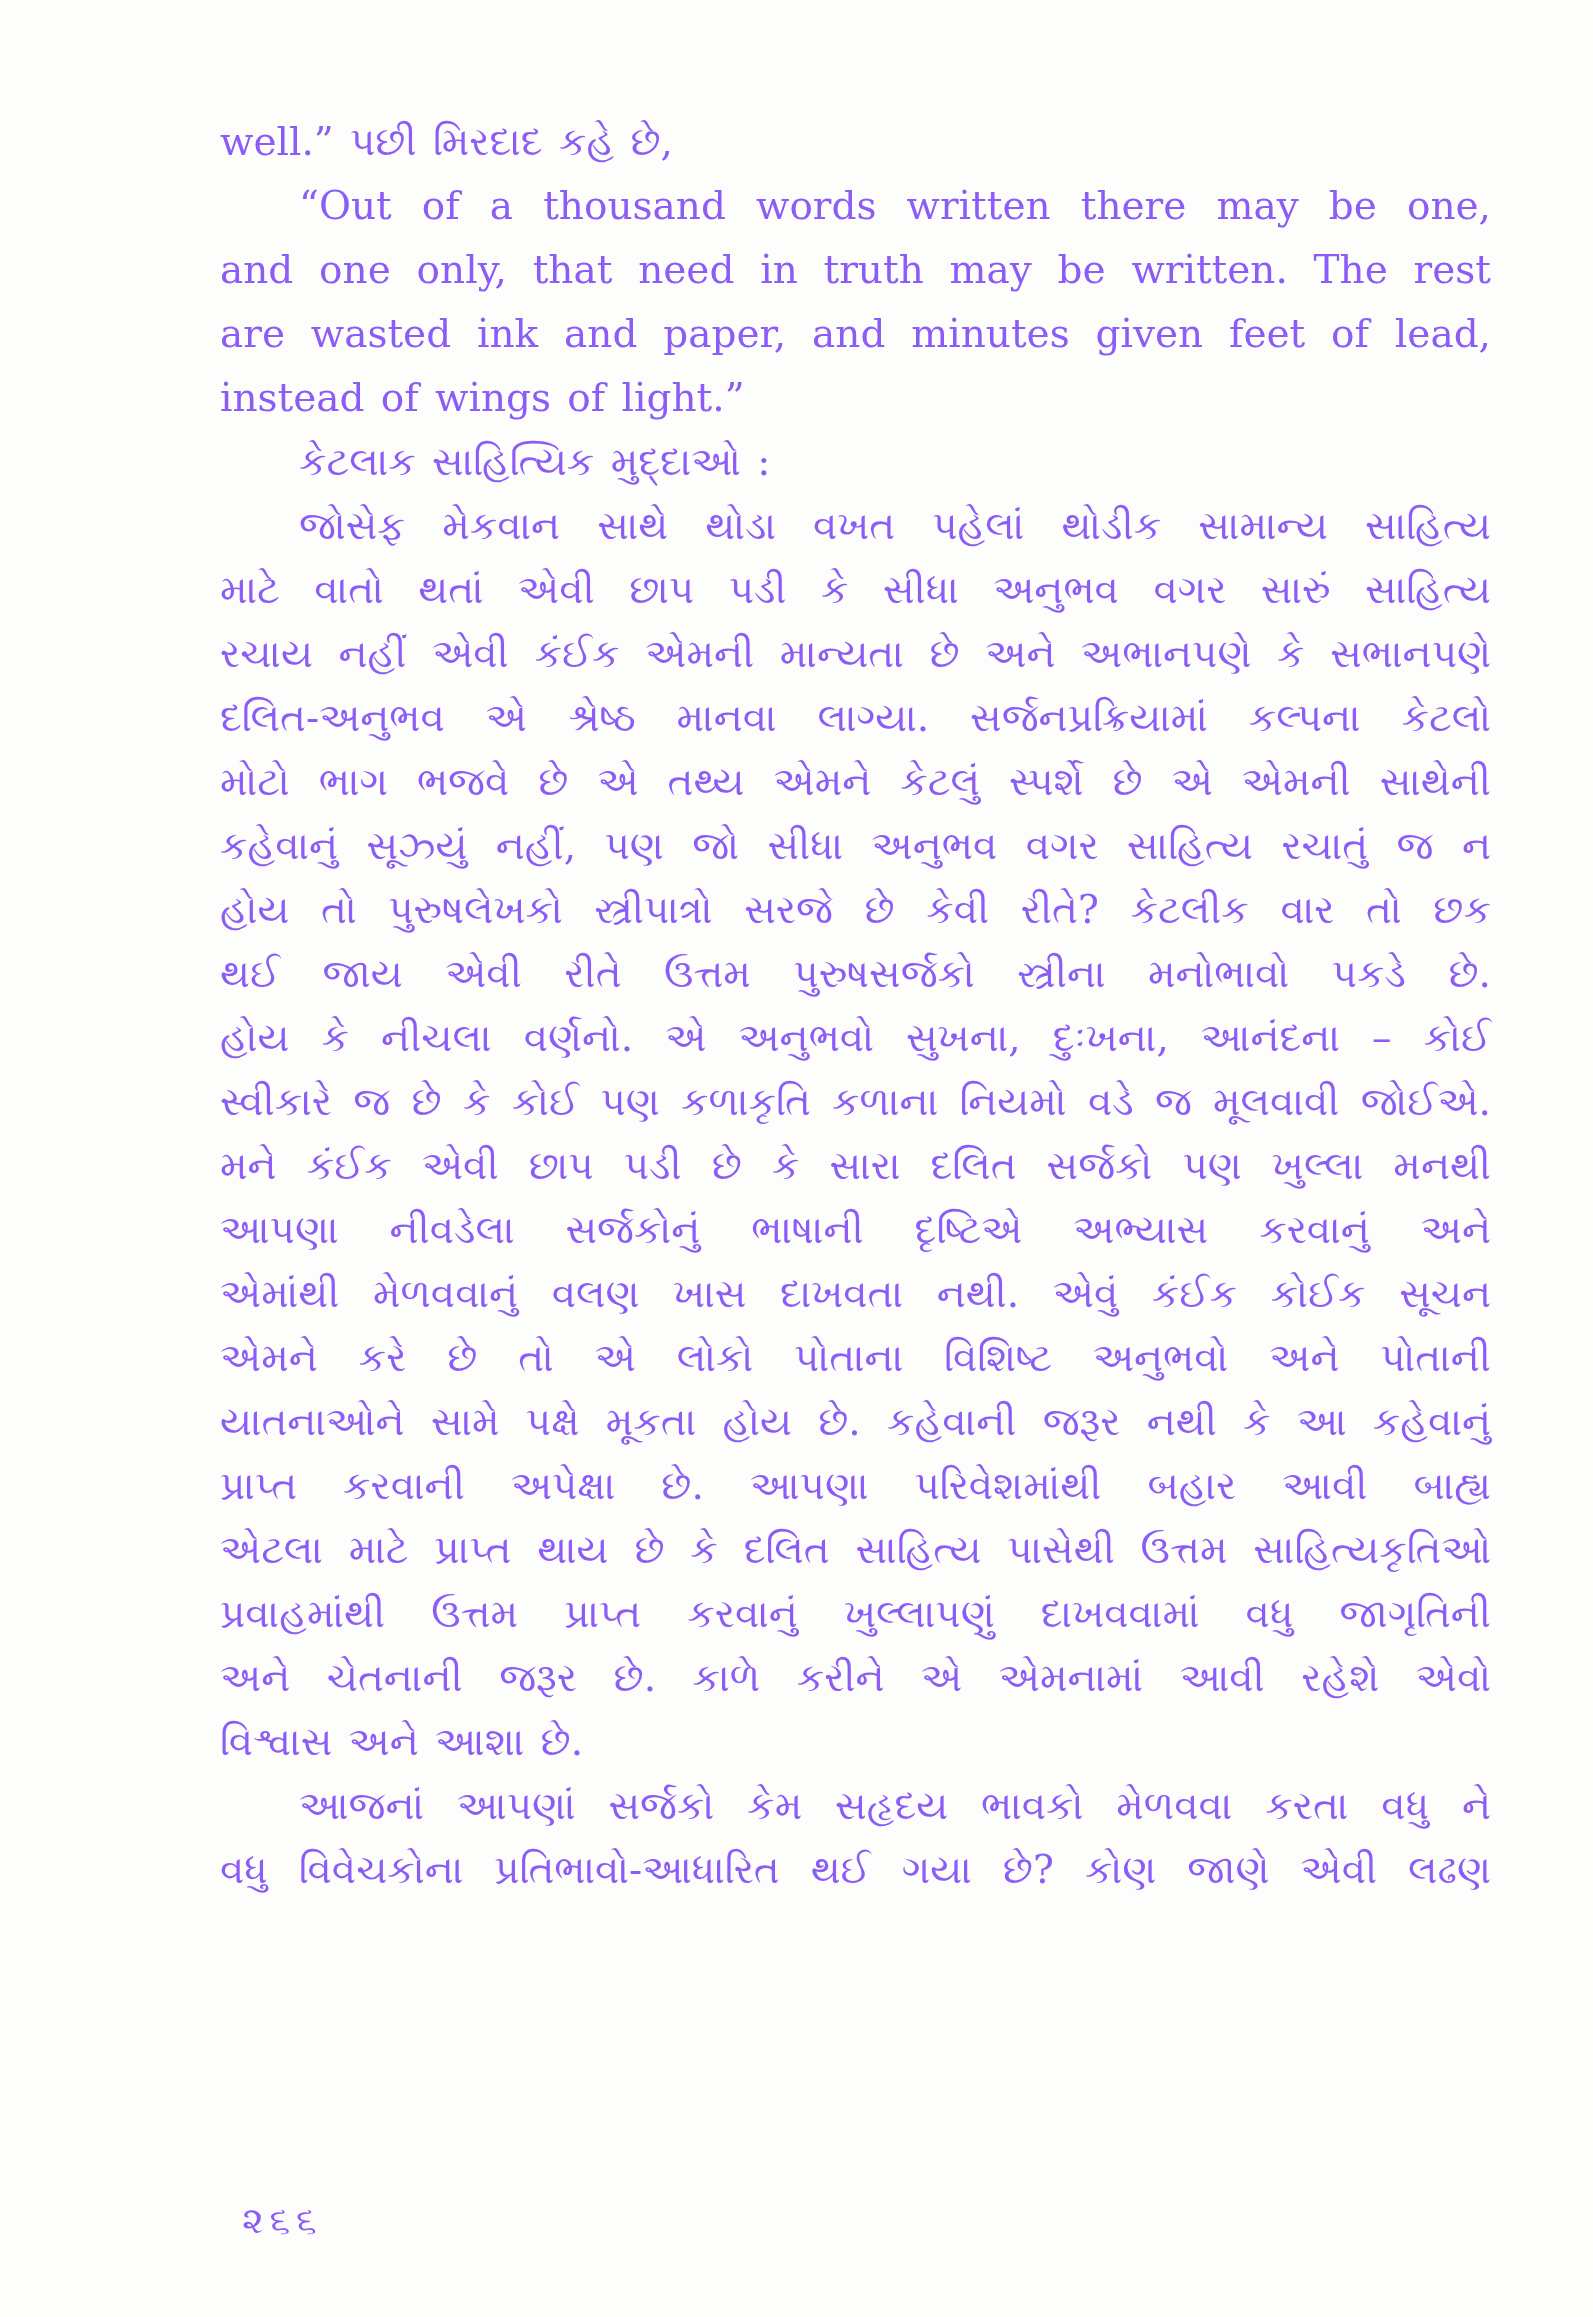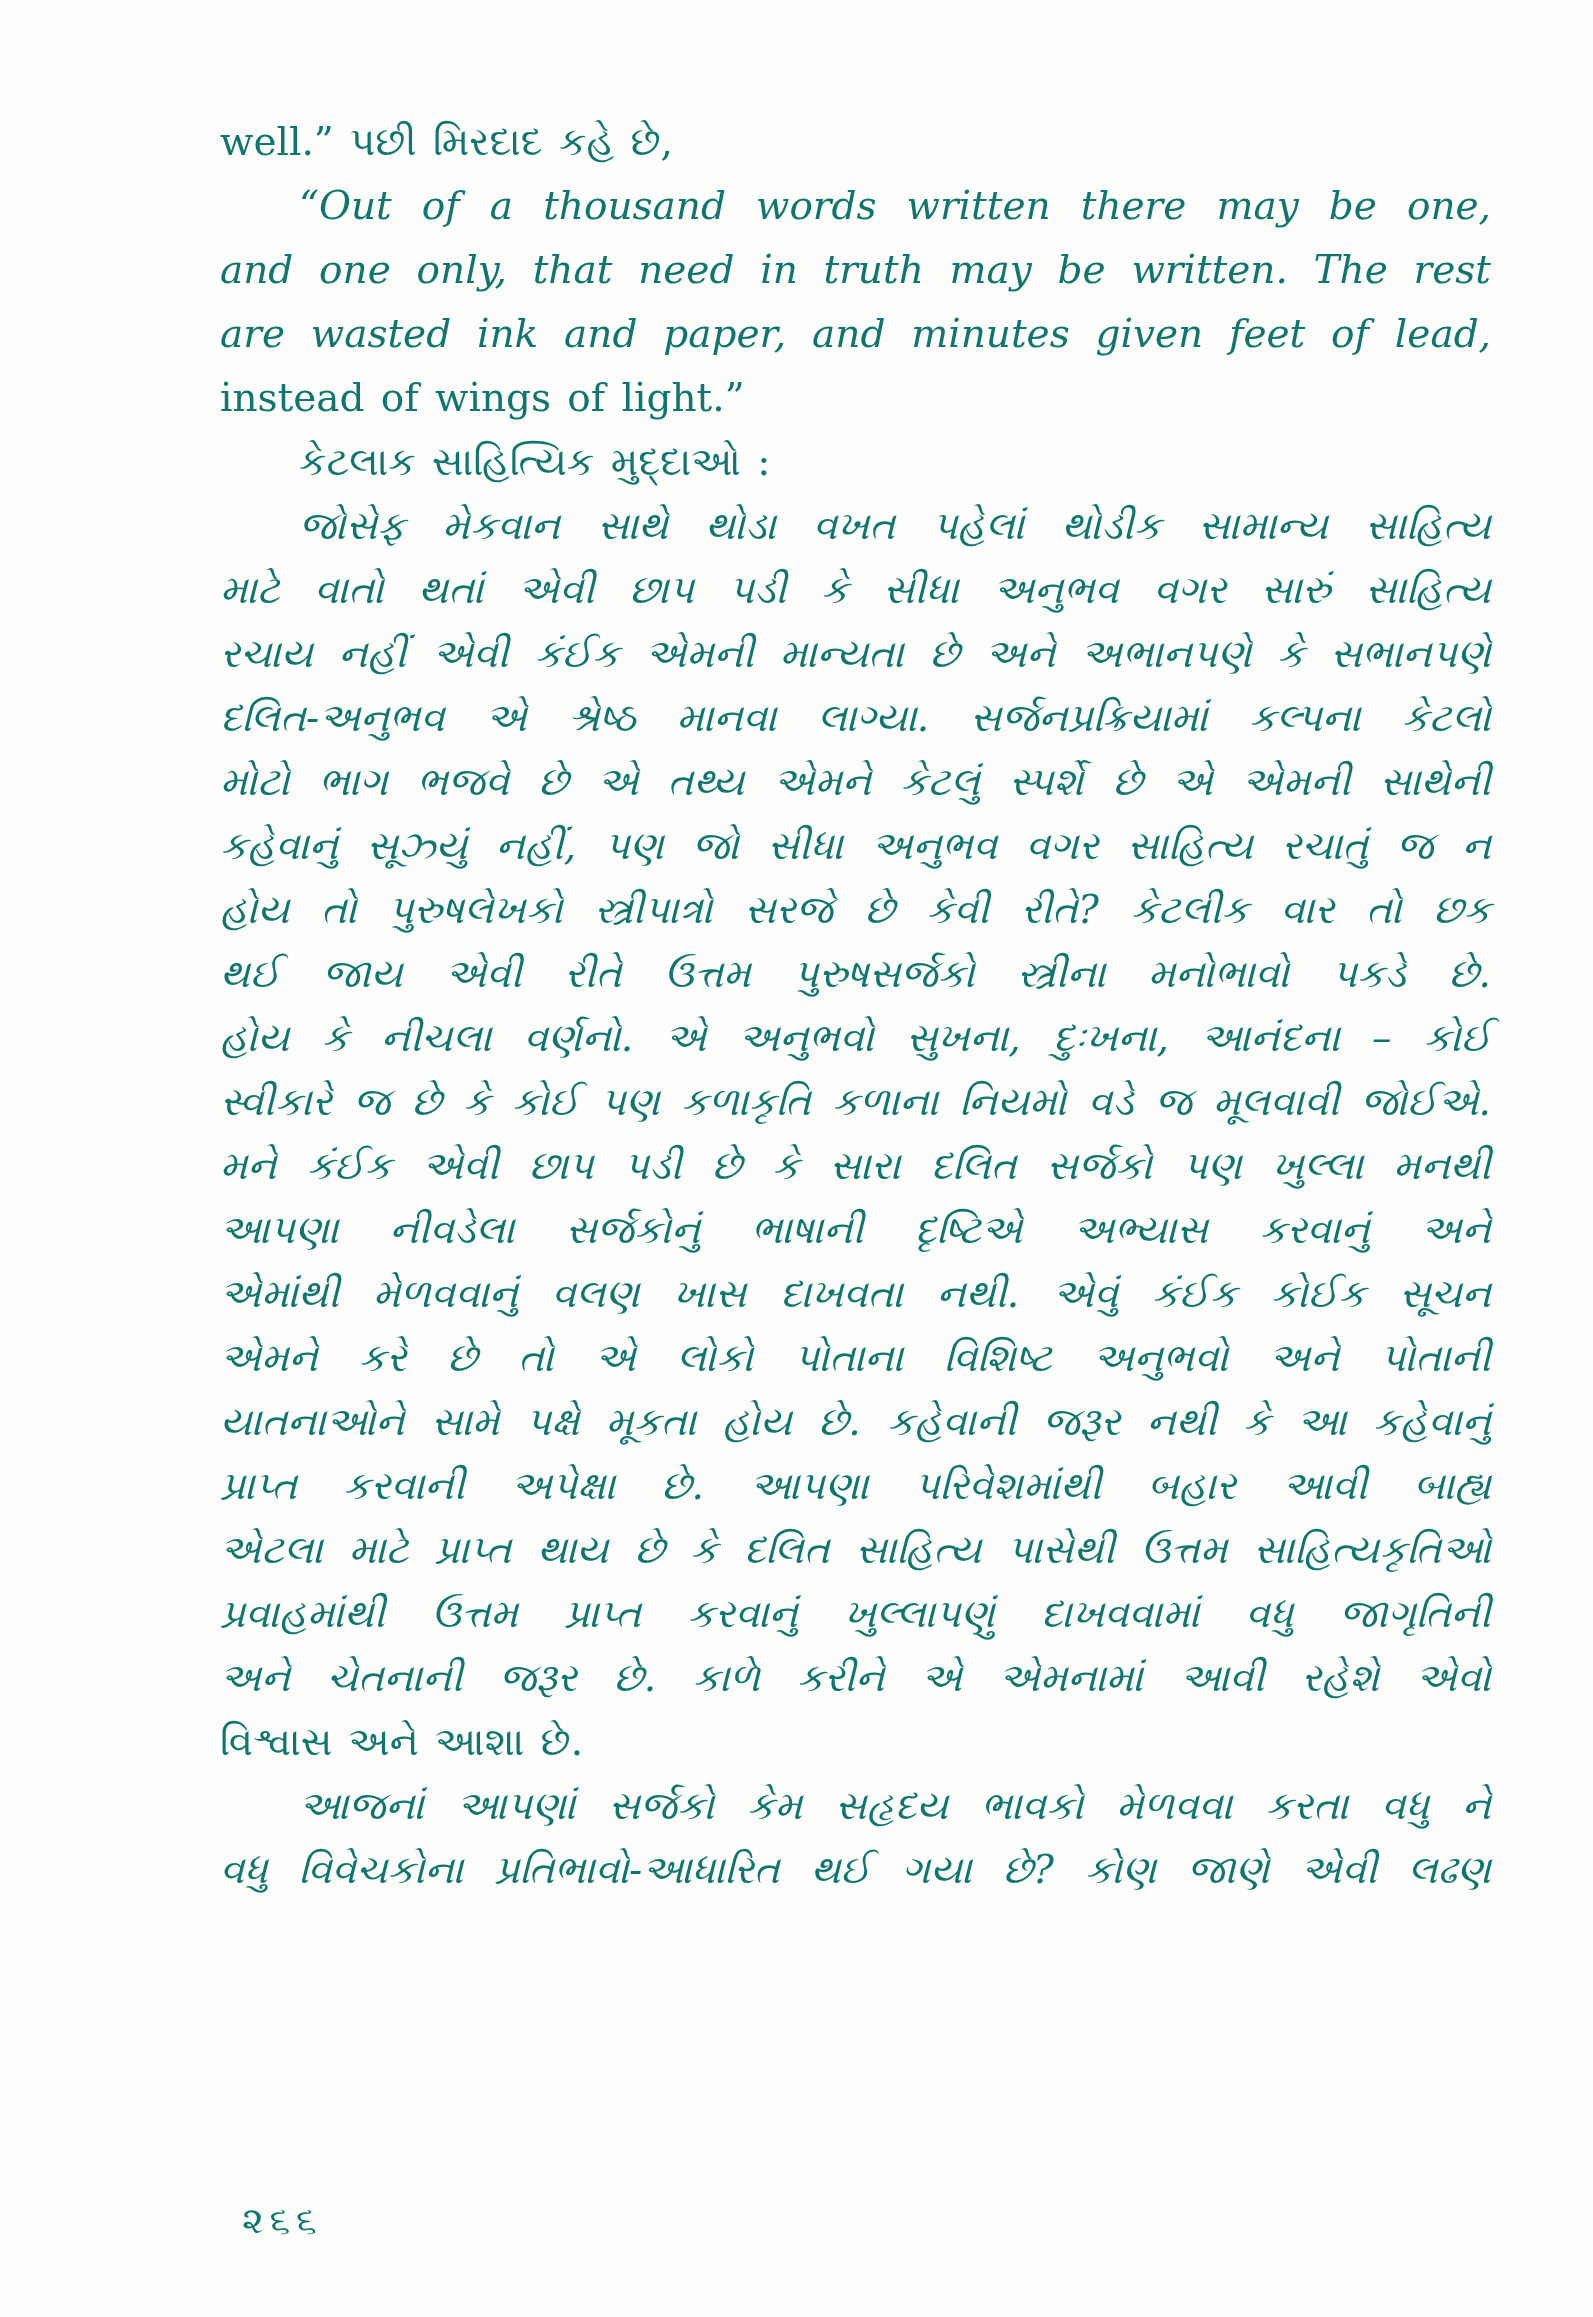--- a/index.html
+++ b/index.html
@@ -6,41 +6,40 @@
     margin: 0;
     padding: 0;
     background: #e8e8e8;
   }
   .page {
     position: relative;
     width: 1593px;
     height: 2317px;
     margin: 0 auto;
     background: #fdfdfc;
-    color: #0f766e;
+    color: #8b5cf6;
     font-family: "DejaVu Serif", "Liberation Serif", serif;
     overflow: hidden;
   }
   .text-block {
     position: absolute;
     left: 220px;
     top: 110px;
     width: 1271px;
   }
   .line {
     font-size: 39px;
     line-height: 64px;
     min-height: 64px;
     white-space: normal;
     word-spacing: 3.9px;
   }
   .line.justify {
     text-align: justify;
     text-align-last: justify;
-    font-style: italic;
   }
   .line.indent {
     padding-left: 79px;
   }
   .page-number {
     position: absolute;
     left: 242px;
     top: 2194px;
     font-size: 37px;
     line-height: 54px;

